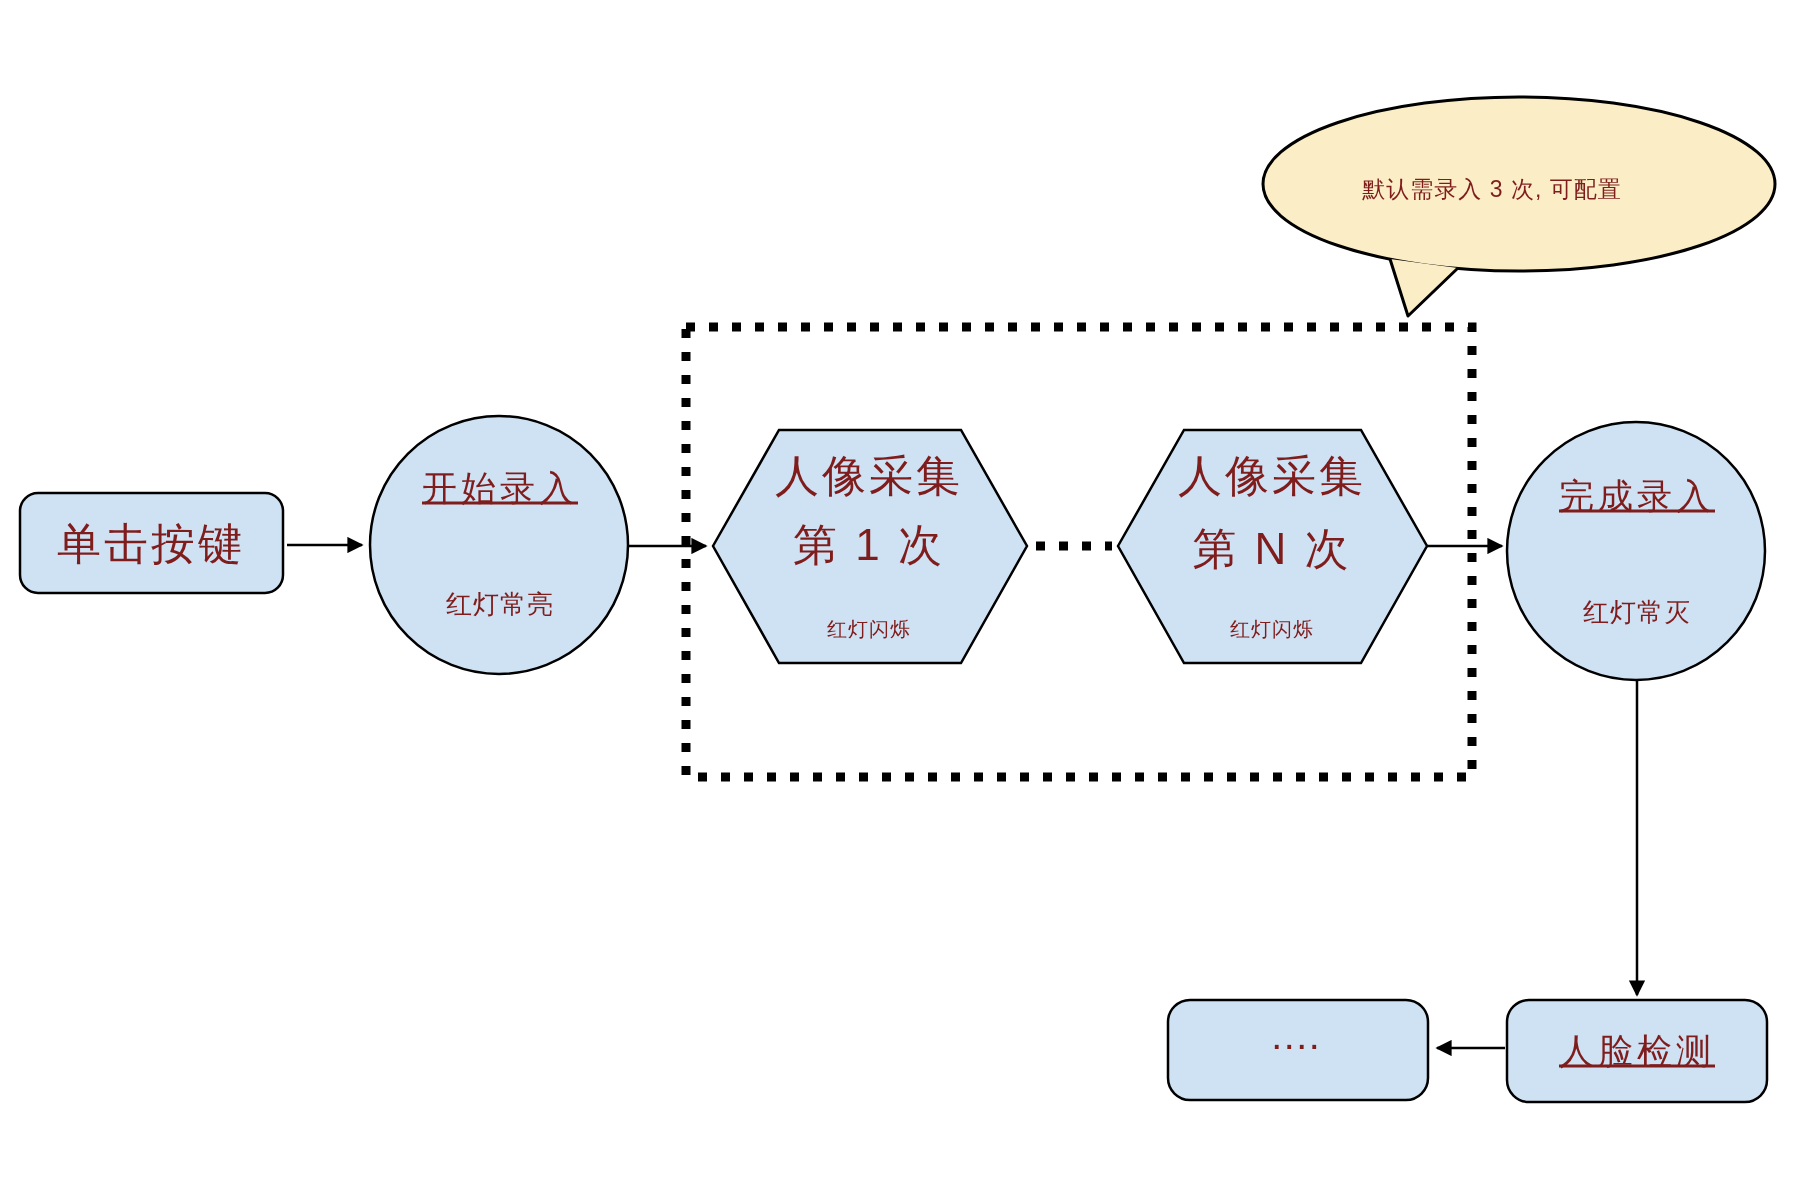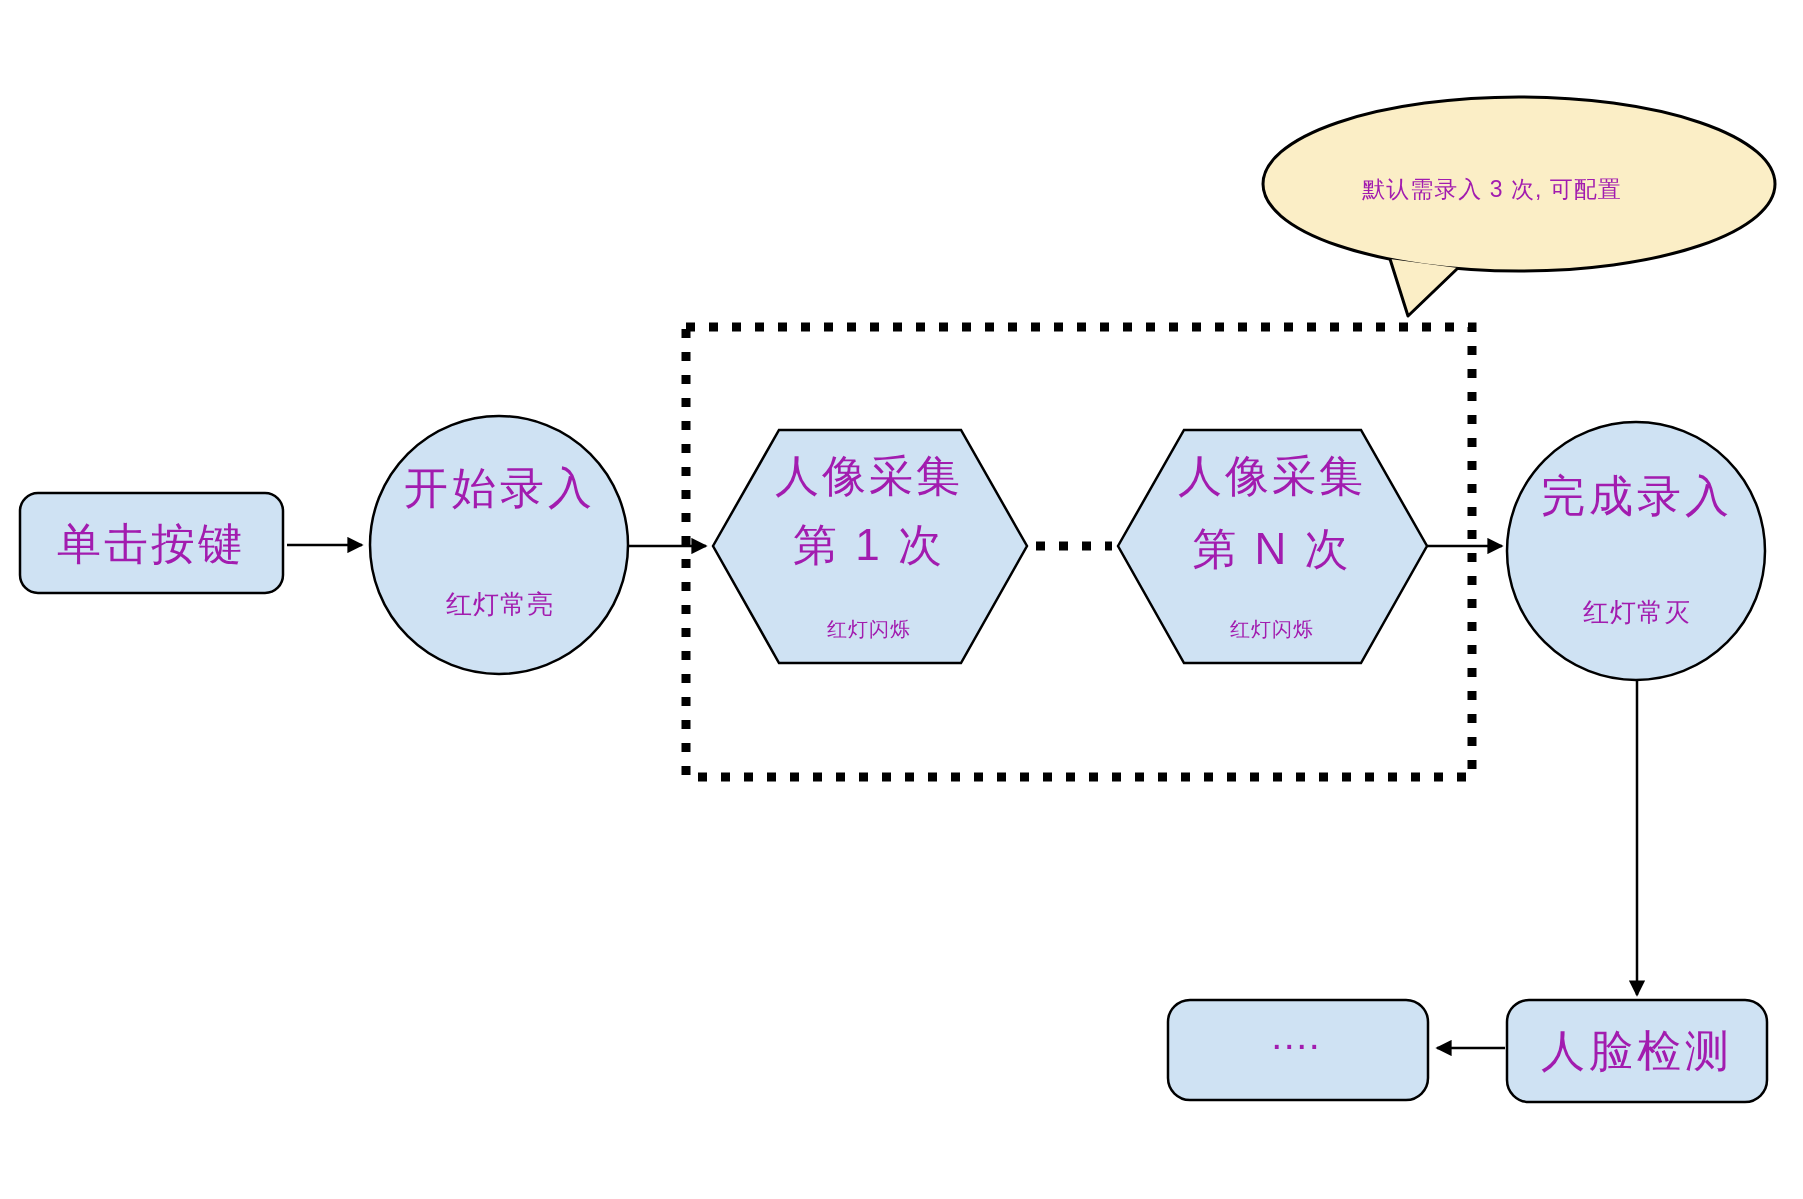--- a/index.html
+++ b/index.html
@@ -15,24 +15,24 @@
   .shape-layer {
     position: absolute;
     left: 0; top: 0;
     width: 1803px; height: 1199px;
   }
   .lbl {
     position: absolute;
     transform: translate(-50%, -50%);
     white-space: nowrap;
     text-align: center;
-    color: #a21caf;
+    color: #7f1d1d;
   }
   .lbl-main   { font-size: 44px; letter-spacing: 3px; }
-  .lbl-main-lg{ font-size: 44px; letter-spacing: 4px; }
+  .lbl-main-lg{ font-size: 35px; letter-spacing: 4px; text-decoration: underline; }
   .lbl-sub    { font-size: 26px; letter-spacing: 1px; }
   .lbl-note   { font-size: 23px; letter-spacing: 1px; }
   .lbl-dots   { font-size: 27px; font-weight: bold; letter-spacing: 5px; }
 </style>
 </head>
 <body>
 
 <div class="canvas">
 
   <svg class="shape-layer" width="1803" height="1199" viewBox="0 0 1803 1199" xmlns="http://www.w3.org/2000/svg">

